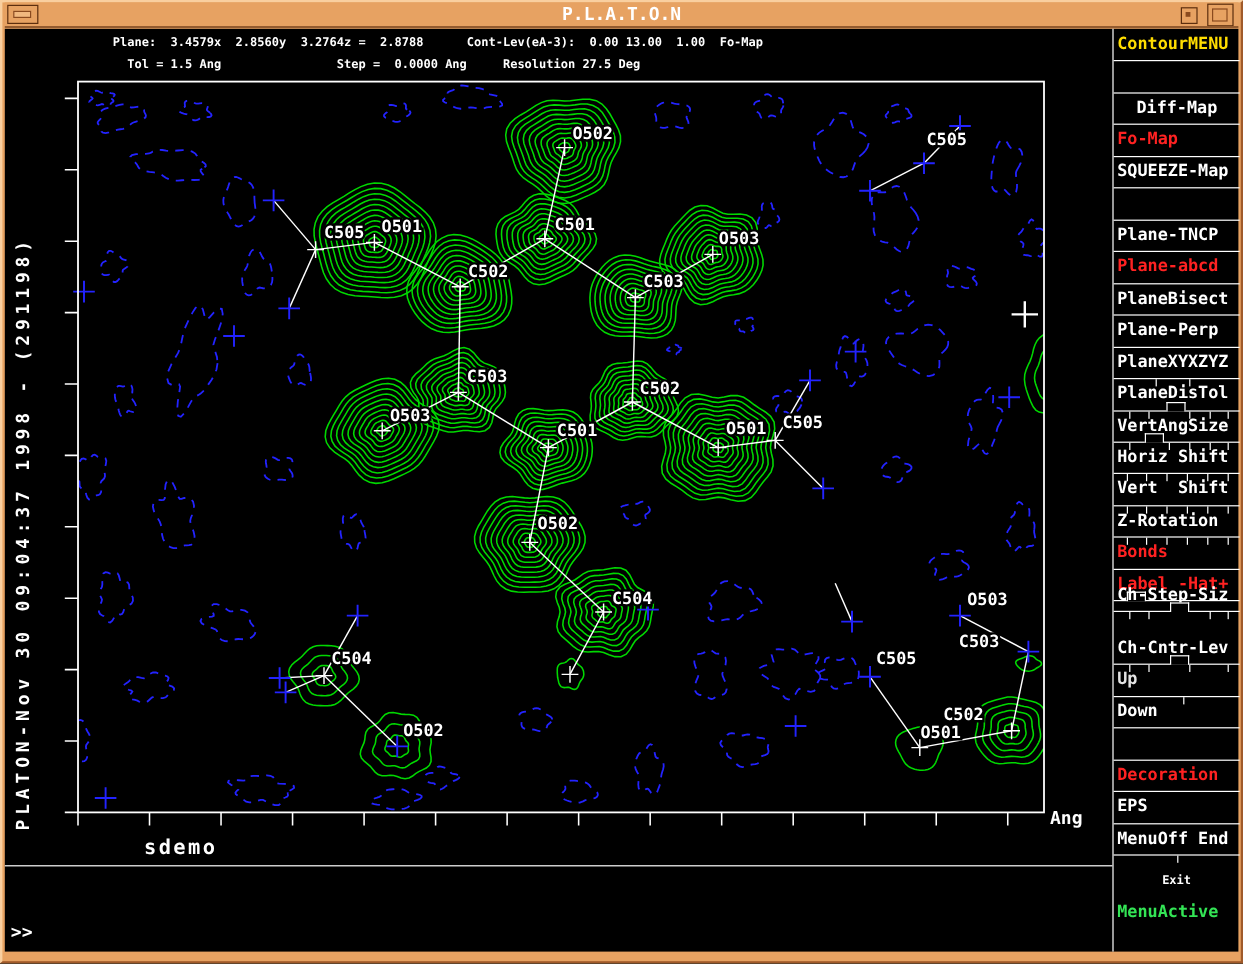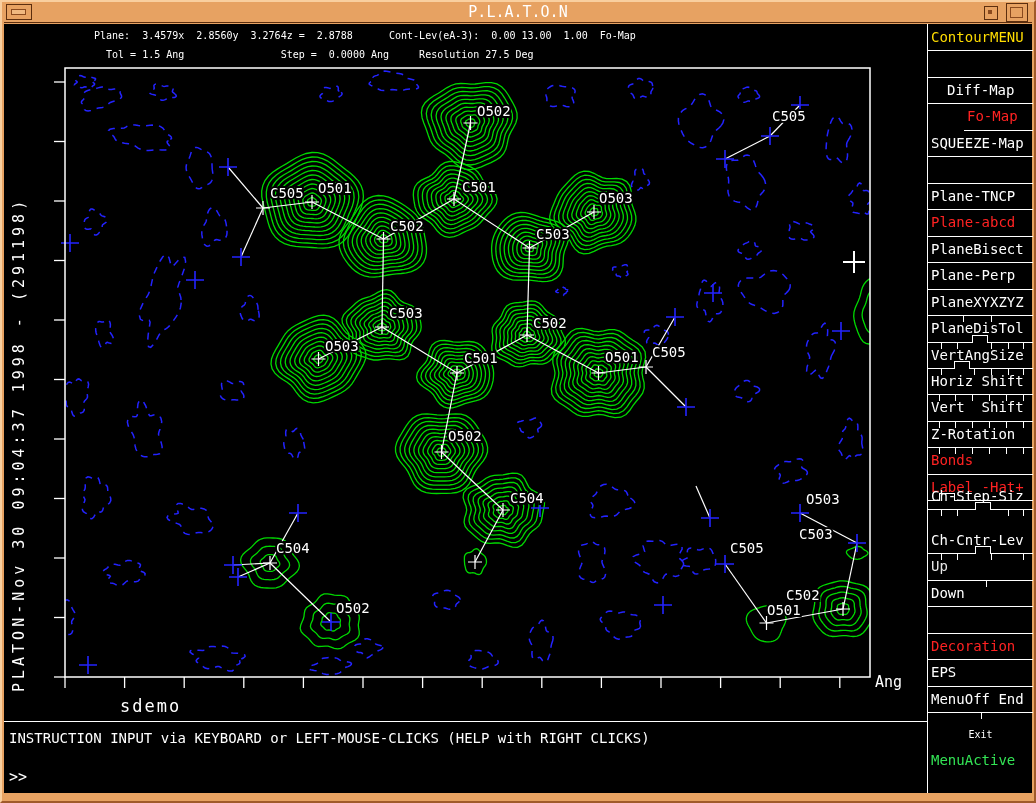--- a/index.html
+++ b/index.html
@@ -1,17 +1,17 @@
 <!DOCTYPE html>
 <html><head>
 <meta charset="utf-8">
 <style>
   html,body{margin:0;padding:0;background:#222;}
   #win{position:relative;width:1036px;height:803px;background:#e7a262;overflow:hidden;
-       font-family:"DejaVu Sans Mono","Liberation Mono",monospace;}
+       font-family:"DejaVu Sans Mono","Liberation Mono",monospace;font-weight:bold;}
   #win::before{content:"";position:absolute;inset:0;border-top:2px solid #f9cf9f;border-left:2px solid #f9cf9f;
        border-right:2px solid #a05a2a;border-bottom:2px solid #a05a2a;pointer-events:none;}
   #titlebar{position:absolute;left:4px;top:2px;right:4px;height:20px;background:#e7a262;
        border-bottom:1px solid #5c2e0e;color:#fff;font-size:15px;line-height:20px;text-align:center;}
   .tbtn{position:absolute;background:#e7a262;border:1px solid #5c2e0e;}
   #btn-min{left:6px;top:4px;width:24px;height:14px;}
   #btn-min i{position:absolute;left:4px;top:4px;width:13px;height:4px;border:1px solid #8a4a1e;background:#f0b87f;}
   #btn-dot{right:38px;top:6px;width:12px;height:12px;}
   #btn-dot i{position:absolute;left:3px;top:3px;width:4px;height:4px;background:#8a4a1e;}
   #btn-max{right:8px;top:3px;width:20px;height:17px;}
@@ -384,30 +384,29 @@
           <text x="875" y="687" fill="#fff" font-size="15px" font-family="DejaVu Sans Mono, Liberation Mono, monospace">Ang</text>
         </g>
       </svg>
 
     <div class="hline" id="hline1">Plane:  3.4579x  2.8560y  3.2764z =  2.8788      Cont-Lev(eA-3):  0.00 13.00  1.00  Fo-Map</div>
     <div class="hline" id="hline2">  Tol = 1.5 Ang                Step =  0.0000 Ang     Resolution 27.5 Deg</div>
 
     <div id="side-label">PLATON-Nov 30 09:04:37 1998 - (291198)</div>
 
     <div id="instr">
-      <div class="msg">INSTRUCTION INPUT via KEYBOARD or LEFT-MOUSE-CLICKS (HELP with RIGHT CLICKS)</div>
       <div class="prompt">&gt;&gt;</div>
     </div>
 
     <div id="menu">
       <div id="menu-rows">
           <div class="mrow" style="top: 0px; height: 26.46px; line-height: 26.46px;"><span style="color: rgb(255, 221, 0);">ContourMENU</span></div>
           <div class="mrow" style="top: 26.46px; height: 26.46px; line-height: 26.46px;"><span style="color: rgb(255, 255, 255);"></span></div>
           <div class="mrow" style="top: 52.92px; height: 26.46px; line-height: 26.46px;"><span style="color: rgb(255, 255, 255); margin-left: 16px;">Diff-Map</span></div>
-          <div class="mrow" style="top: 79.38px; height: 26.46px; line-height: 26.46px; margin-left: 36px;"><span style="color: rgb(255, 34, 34);">Fo-Map</span></div>
+          <div class="mrow" style="top: 79.38px; height: 26.46px; line-height: 26.46px;"><span style="color: rgb(255, 34, 34);">Fo-Map</span></div>
           <div class="mrow" style="top: 105.85px; height: 26.46px; line-height: 26.46px;"><span style="color: rgb(255, 255, 255);">SQUEEZE-Map</span></div>
           <div class="mrow" style="top: 132.31px; height: 26.46px; line-height: 26.46px;"><span style="color: rgb(255, 255, 255);"></span></div>
           <div class="mrow" style="top: 158.77px; height: 26.46px; line-height: 26.46px;"><span style="color: rgb(255, 255, 255);">Plane-TNCP</span></div>
           <div class="mrow" style="top: 185.23px; height: 26.46px; line-height: 26.46px;"><span style="color: rgb(255, 34, 34);">Plane-abcd</span></div>
           <div class="mrow" style="top: 211.69px; height: 26.46px; line-height: 26.46px;"><span style="color: rgb(255, 255, 255);">PlaneBisect</span></div>
           <div class="mrow" style="top: 238.15px; height: 26.46px; line-height: 26.46px;"><span style="color: rgb(255, 255, 255);">Plane-Perp</span></div>
           <div class="mrow" style="top: 264.62px; height: 26.46px; line-height: 26.46px;"><span style="color: rgb(255, 255, 255);">PlaneXYXZYZ</span><i class="tick" style="left: 33%;"></i><i class="tick" style="left: 60%;"></i></div>
           <div class="mrow" style="top: 291.08px; height: 26.46px; line-height: 26.46px;"><span style="color: rgb(255, 255, 255);">PlaneDisTol</span><i class="tick" style="left: 12%;"></i><i class="tick" style="left: 28%;"></i><i class="tick" style="left: 60%;"></i><i class="tick" style="left: 76%;"></i><i class="tick" style="left: 90%;"></i><i class="thumb" style="left: 42%;"></i></div>
           <div class="mrow" style="top: 317.54px; height: 26.46px; line-height: 26.46px;"><span style="color: rgb(255, 255, 255);">VertAngSize</span><i class="tick" style="left: 12%;"></i><i class="tick" style="left: 44%;"></i><i class="tick" style="left: 60%;"></i><i class="tick" style="left: 76%;"></i><i class="tick" style="left: 90%;"></i><i class="thumb" style="left: 25%;"></i></div>
           <div class="mrow" style="top: 344px; height: 26.46px; line-height: 26.46px;"><span style="color: rgb(255, 255, 255);">Horiz Shift</span><i class="tick" style="left: 10%;"></i><i class="tick" style="left: 26%;"></i><i class="tick" style="left: 42%;"></i><i class="tick" style="left: 58%;"></i><i class="tick" style="left: 74%;"></i><i class="tick" style="left: 90%;"></i></div>

